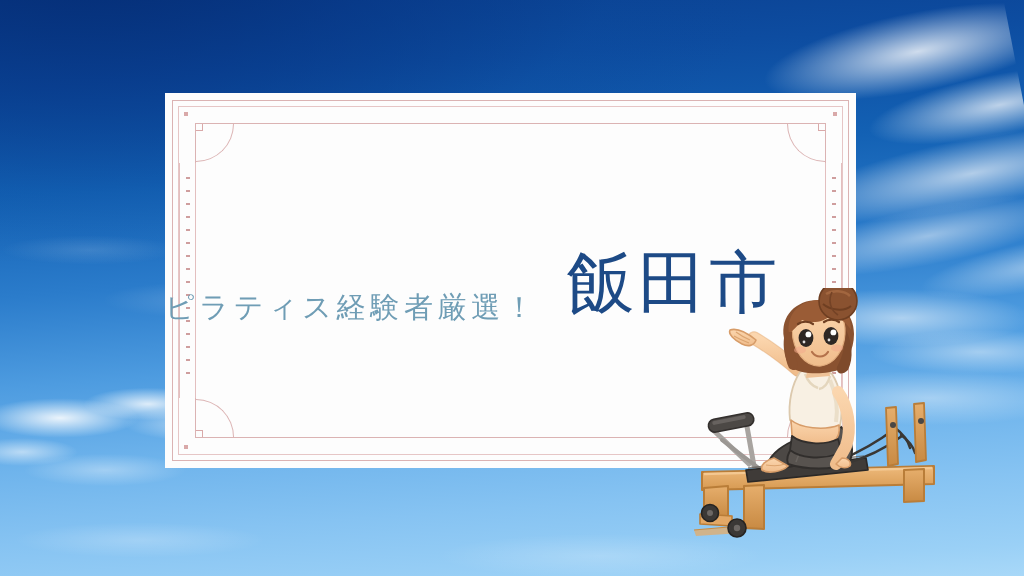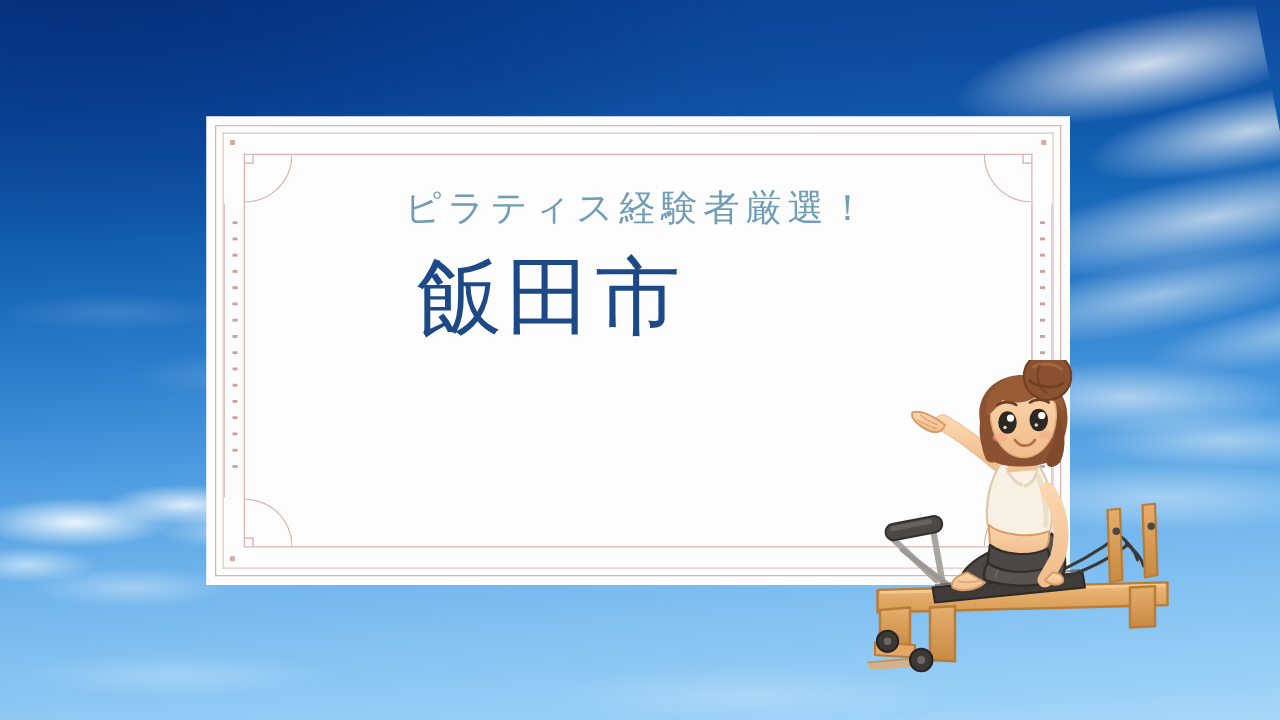--- a/index.html
+++ b/index.html
@@ -128,22 +128,23 @@
     width:4px; margin-left:-2px;
     background-image:linear-gradient(#cf9e9e 2px, rgba(0,0,0,0) 2px);
     background-size:4px 13px;
   }
   #ribbon-l { left:14px; }
   #ribbon-r { right:14px; }
 
   
   #text-block {
     position:absolute; left:165px; top:93px; width:691px; height:375px;
-    display:flex; flex-direction:column; align-items:center;
+    display:flex; flex-direction:row; align-items:center;
     pointer-events:none;
+    gap:28px;
   }
   #subtitle {
     margin-top:54px;
     font-size:29px;
     letter-spacing:.16em;
     color:#6f9db5;
     font-weight:400;
     white-space:nowrap;
   }
   #maintitle {

